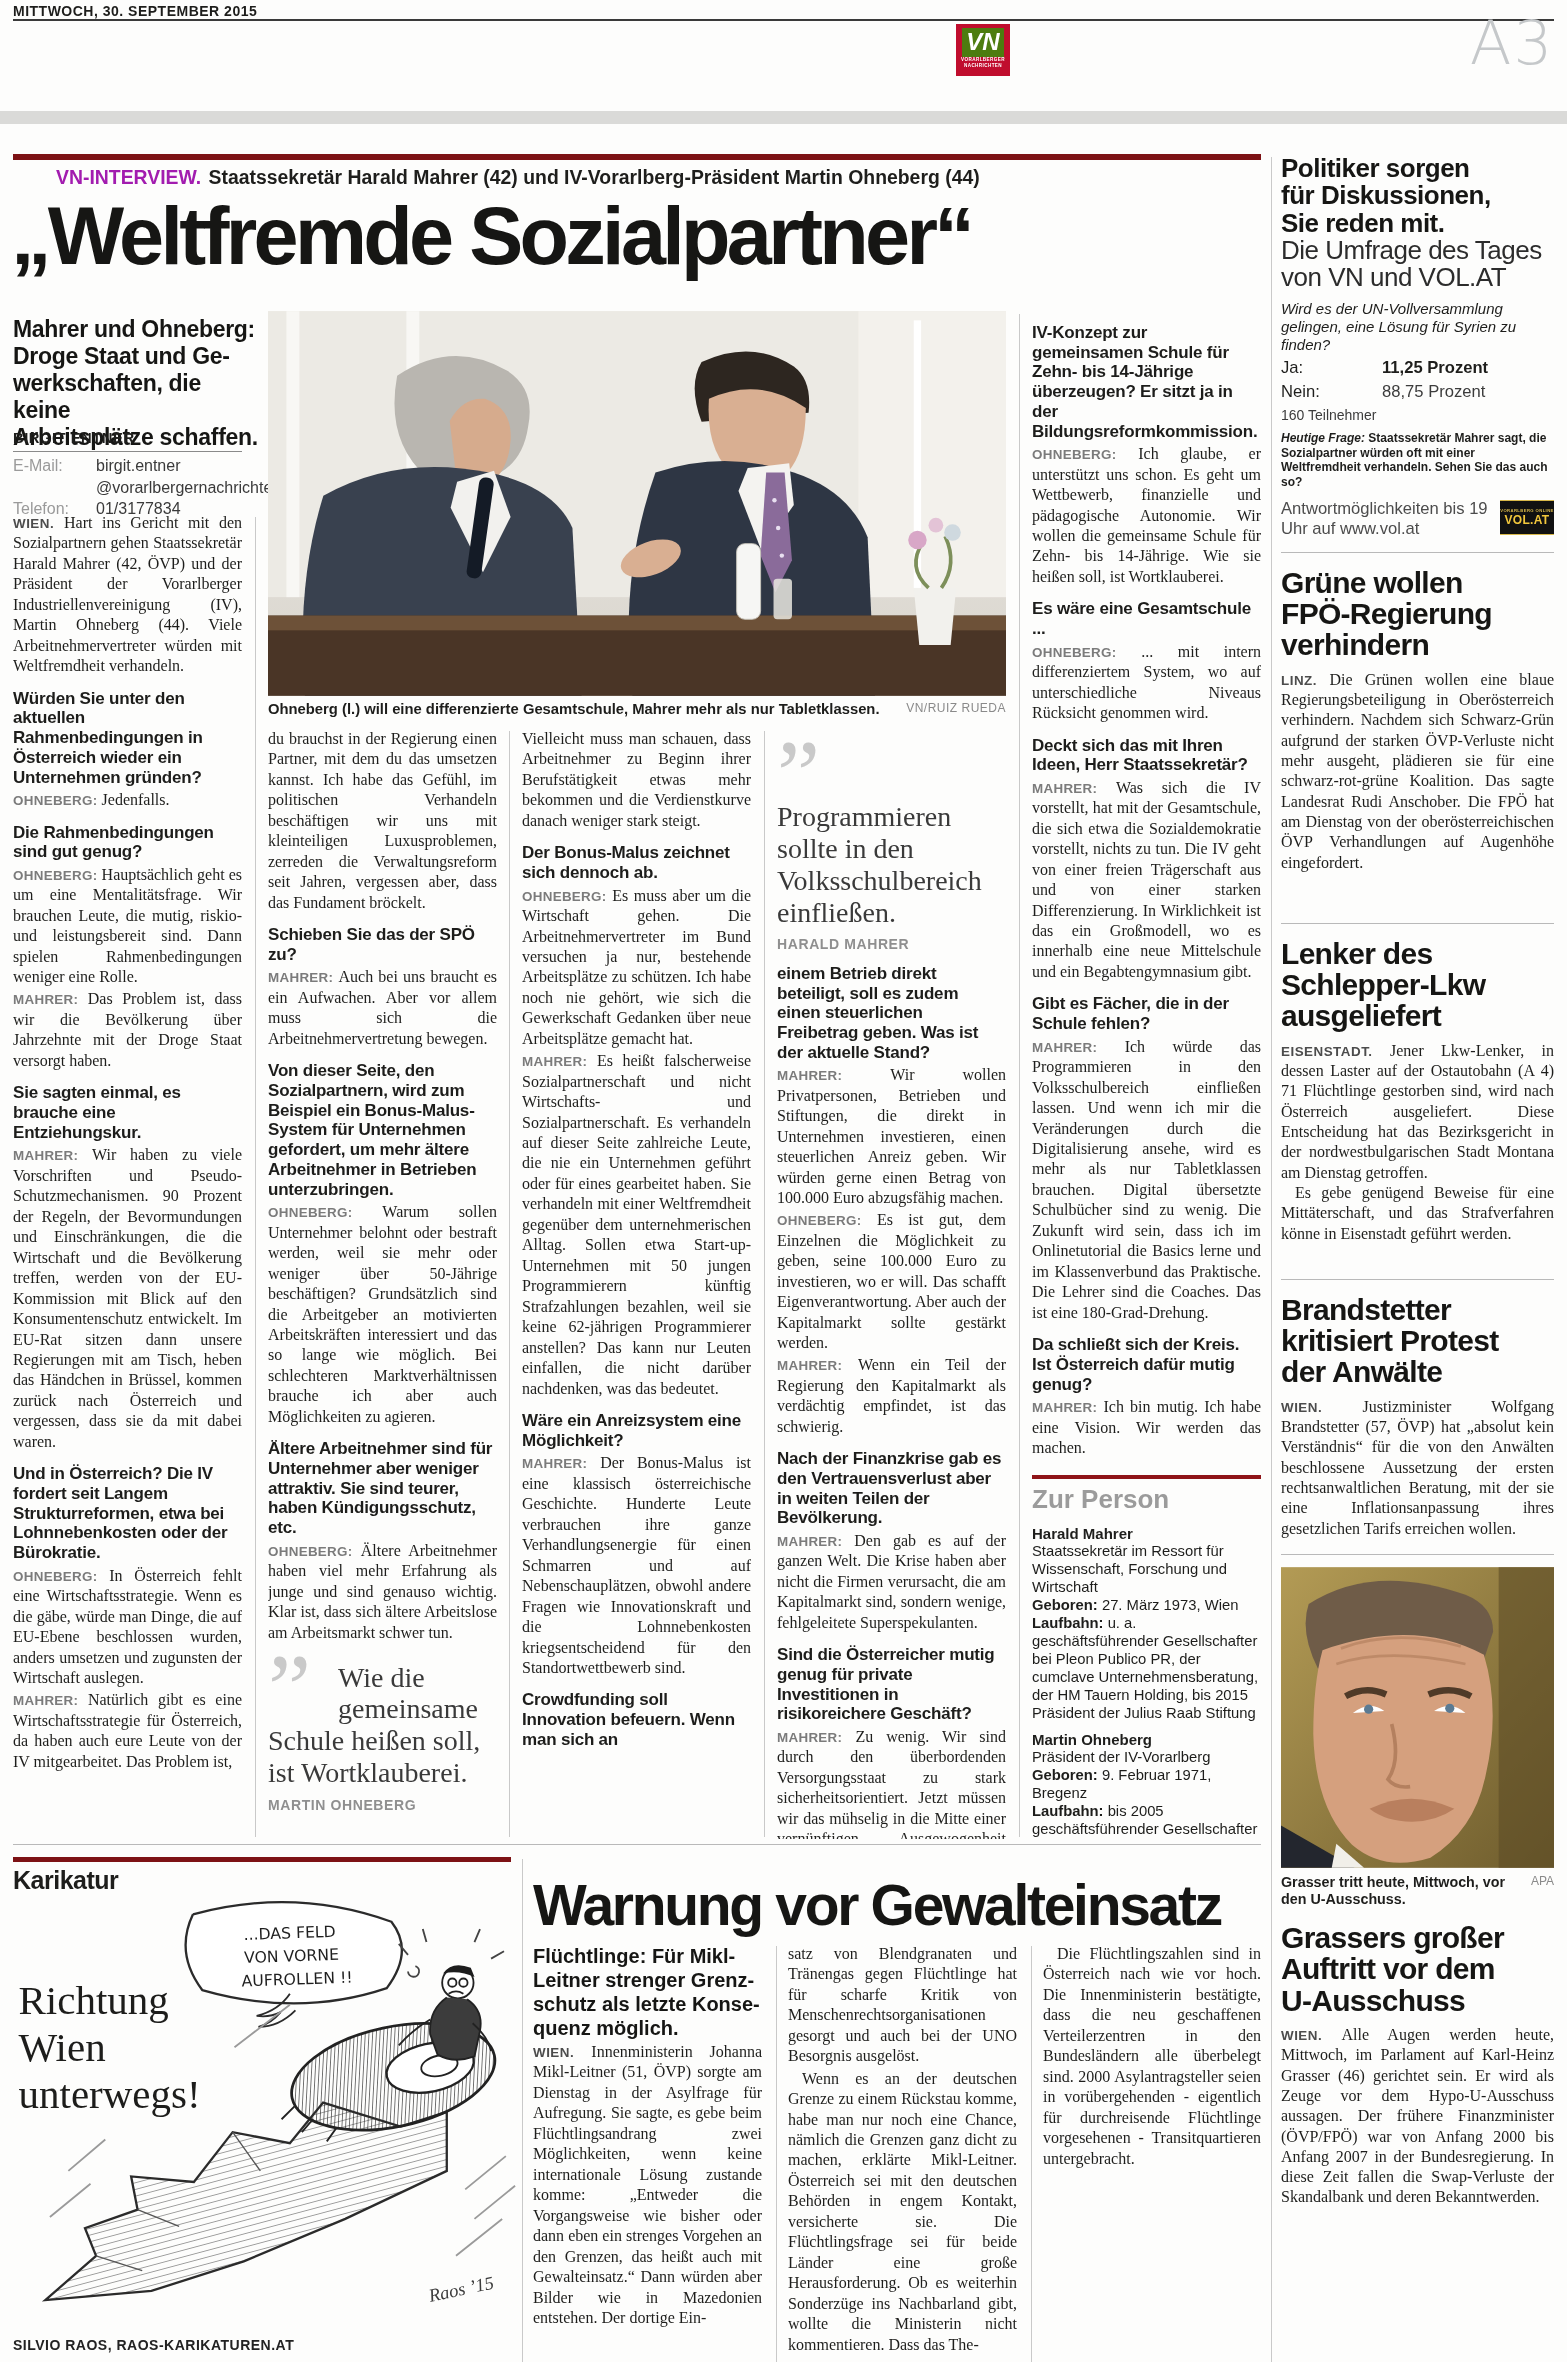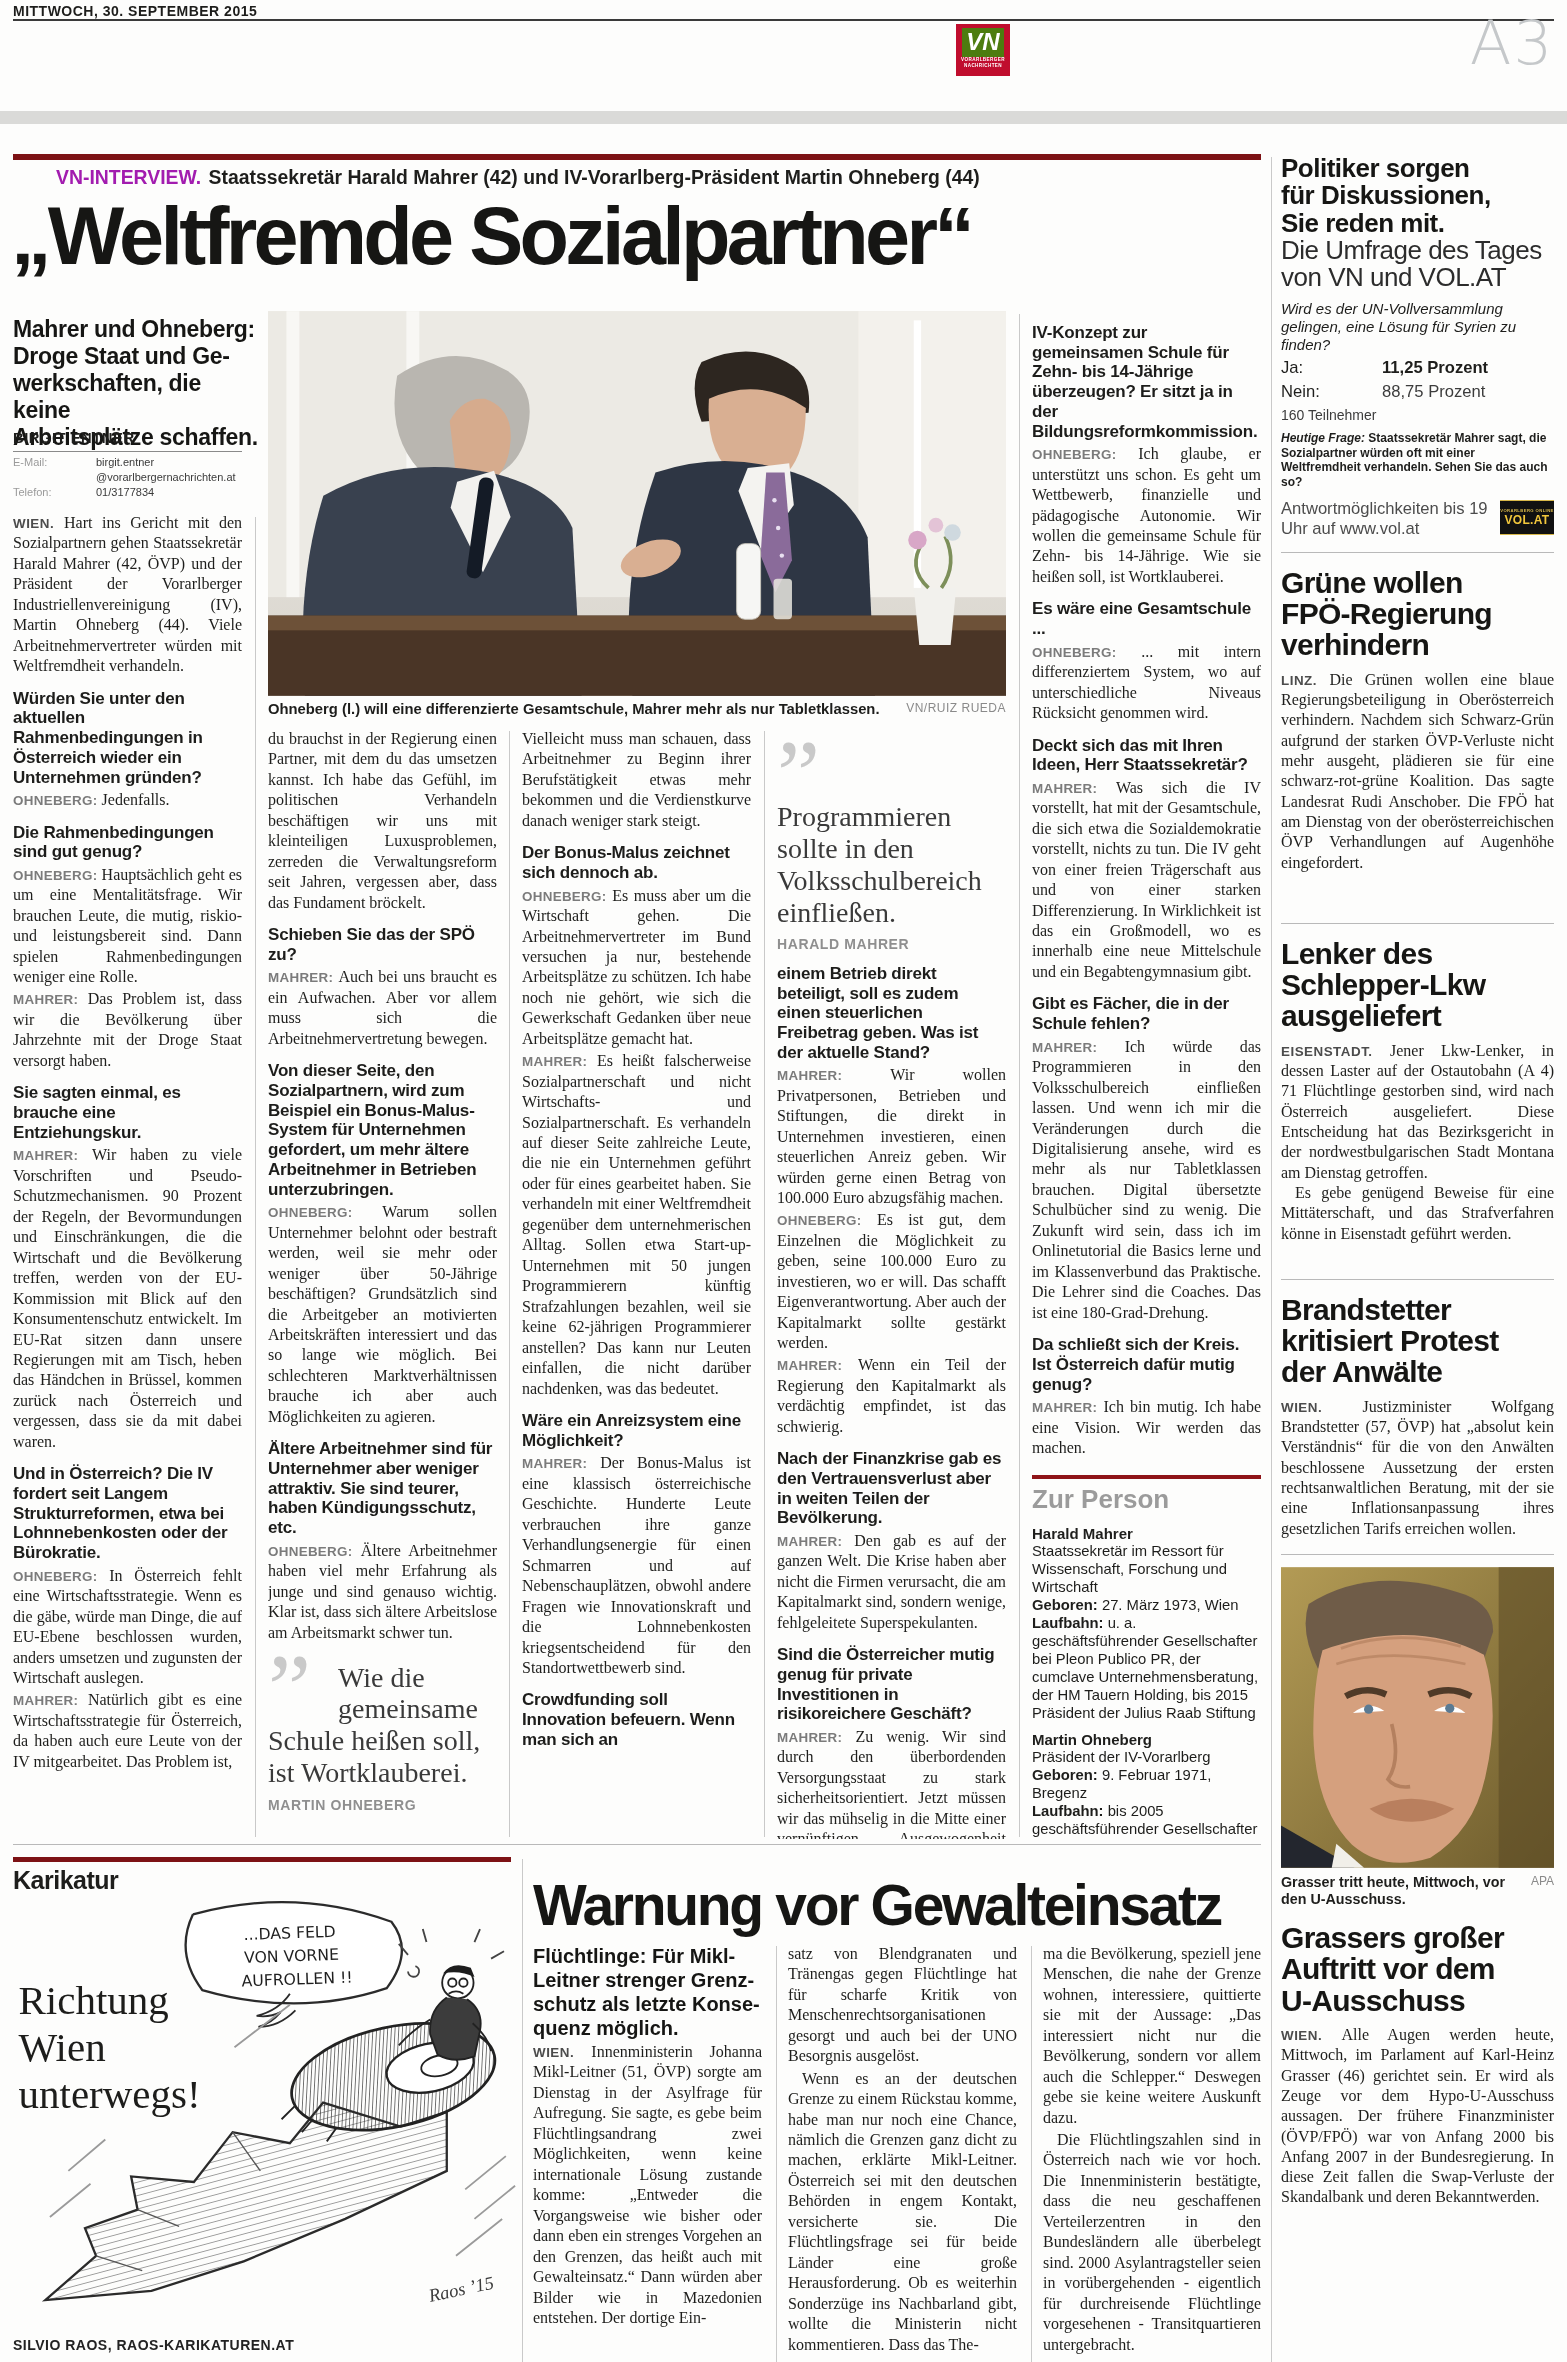--- a/index.html
+++ b/index.html
@@ -19,21 +19,21 @@
   .kicker-rule{position:absolute;left:13px;top:154px;width:1248px;height:5.5px;background:#7d1215;}
   .kicker{position:absolute;left:13px;top:166px;width:1248px;font:700 19.4px "Liberation Sans",sans-serif;white-space:nowrap;}
   .kicker .lab{color:#a21caf;margin-right:7.4px;margin-left:43px;}
   .headline{position:absolute;left:11px;top:190px;width:1237px;margin:0;
             font:800 81px "Liberation Sans",sans-serif;letter-spacing:-3.7px;color:#161614;}
   .standfirst{position:absolute;left:13px;top:316px;width:247px;font:700 23px "Liberation Sans",sans-serif;
               line-height:1.17;letter-spacing:-0.3px;white-space:pre-line;color:#161614;}
   .byline{position:absolute;left:13px;top:430px;width:229px;font-family:"Liberation Sans",sans-serif;}
   .by-name{font:700 14.8px "Liberation Sans",sans-serif;letter-spacing:0.5px;}
   .by-rule{height:0.9px;background:#8a8a8a;margin:4.6px 0 3.7px;}
-  .by-row{display:flex;font-size:11px;line-height:1.35;}
+  .by-row{display:flex;font-size:16px;line-height:1.35;}
   .by-row .lbl{width:57px;color:#9a9a9a;flex:none;}
   .by-row .val{color:#3a3a3a;padding-left:26px;}
   
   .photo{position:absolute;left:268px;top:311px;width:738px;height:385px;}
   .photo-caption{position:absolute;left:268px;top:701px;width:738px;font:700 14.8px "Liberation Sans",sans-serif;color:#1d1d1b;}
   .photo-caption .credit{float:right;font:400 12px "Liberation Sans",sans-serif;color:#8a8a8a;letter-spacing:0.5px;}
   
   .col{position:absolute;width:229px;overflow:hidden;font-size:16px;line-height:1.28;text-align:justify;}
   .bp{margin:0 0 1.8px;}
   .q{font:700 17px "Liberation Sans",sans-serif;line-height:1.16;margin:12px 0 2.8px;text-align:left;
@@ -415,20 +415,19 @@
 schutz als letzte Konse-
 quenz möglich.</div>
   <div class="warn-col" style="left:533px;top:2042px;height:321px;">
       <p class="bp"><span class="city">WIEN. </span>Innenministerin Johanna Mikl-Leitner (51, ÖVP) sorgte am Dienstag in der Asylfrage für Aufregung. Sie sagte, es gebe beim Flüchtlingsandrang zwei Möglichkeiten, wenn keine internationale Lösung zustande komme: „Entweder die Vorgangsweise wie bisher oder dann eben ein strenges Vorgehen an den Grenzen, das heißt auch mit Gewalteinsatz.“ Dann würden aber Bilder wie in Mazedonien entstehen. Der dortige Ein-</p>
     </div>
   <div class="warn-col" style="left:788px;top:1944px;height:419px;">
       <p class="bp">satz von Blendgranaten und Tränengas gegen Flüchtlinge hat für scharfe Kritik von Menschenrechtsorganisationen gesorgt und auch bei der UNO Besorgnis ausgelöst.</p>
       <p class="bp ind">Wenn es an der deutschen Grenze zu einem Rückstau komme, habe man nur noch eine Chance, nämlich die Grenzen ganz dicht zu machen, erklärte Mikl-Leitner. Österreich sei mit den deutschen Behörden in engem Kontakt, versicherte sie. Die Flüchtlingsfrage sei für beide Länder eine große Herausforderung. Ob es weiterhin Sonderzüge ins Nachbarland gibt, wollte die Ministerin nicht kommentieren. Dass das The-</p>
     </div>
   <div class="warn-col" style="left:1043px;top:1944px;height:419px;width:218px;">
-      <p class="bp">ma die Bevölkerung, speziell jene Menschen, die nahe der Grenze wohnen, interessiere, quittierte sie mit der Aussage: „Das interessiert nicht nur die Bevölkerung, sondern vor allem auch die Schlepper.“ Deswegen gebe sie keine weitere Auskunft dazu.</p>
       <p class="bp ind">Die Flüchtlingszahlen sind in Österreich nach wie vor hoch. Die Innenministerin bestätigte, dass die neu geschaffenen Verteilerzentren in den Bundesländern alle überbelegt sind. 2000 Asylantragsteller seien in vorübergehenden - eigentlich für durchreisende Flüchtlinge vorgesehenen - Transitquartieren untergebracht.</p>
     </div>
   <div class="vrule" style="left:776px;top:1946px;height:417px;"></div>
   <div class="vrule" style="left:1031px;top:1946px;height:417px;"></div>
 
 </div>
 
 
 </body></html>

